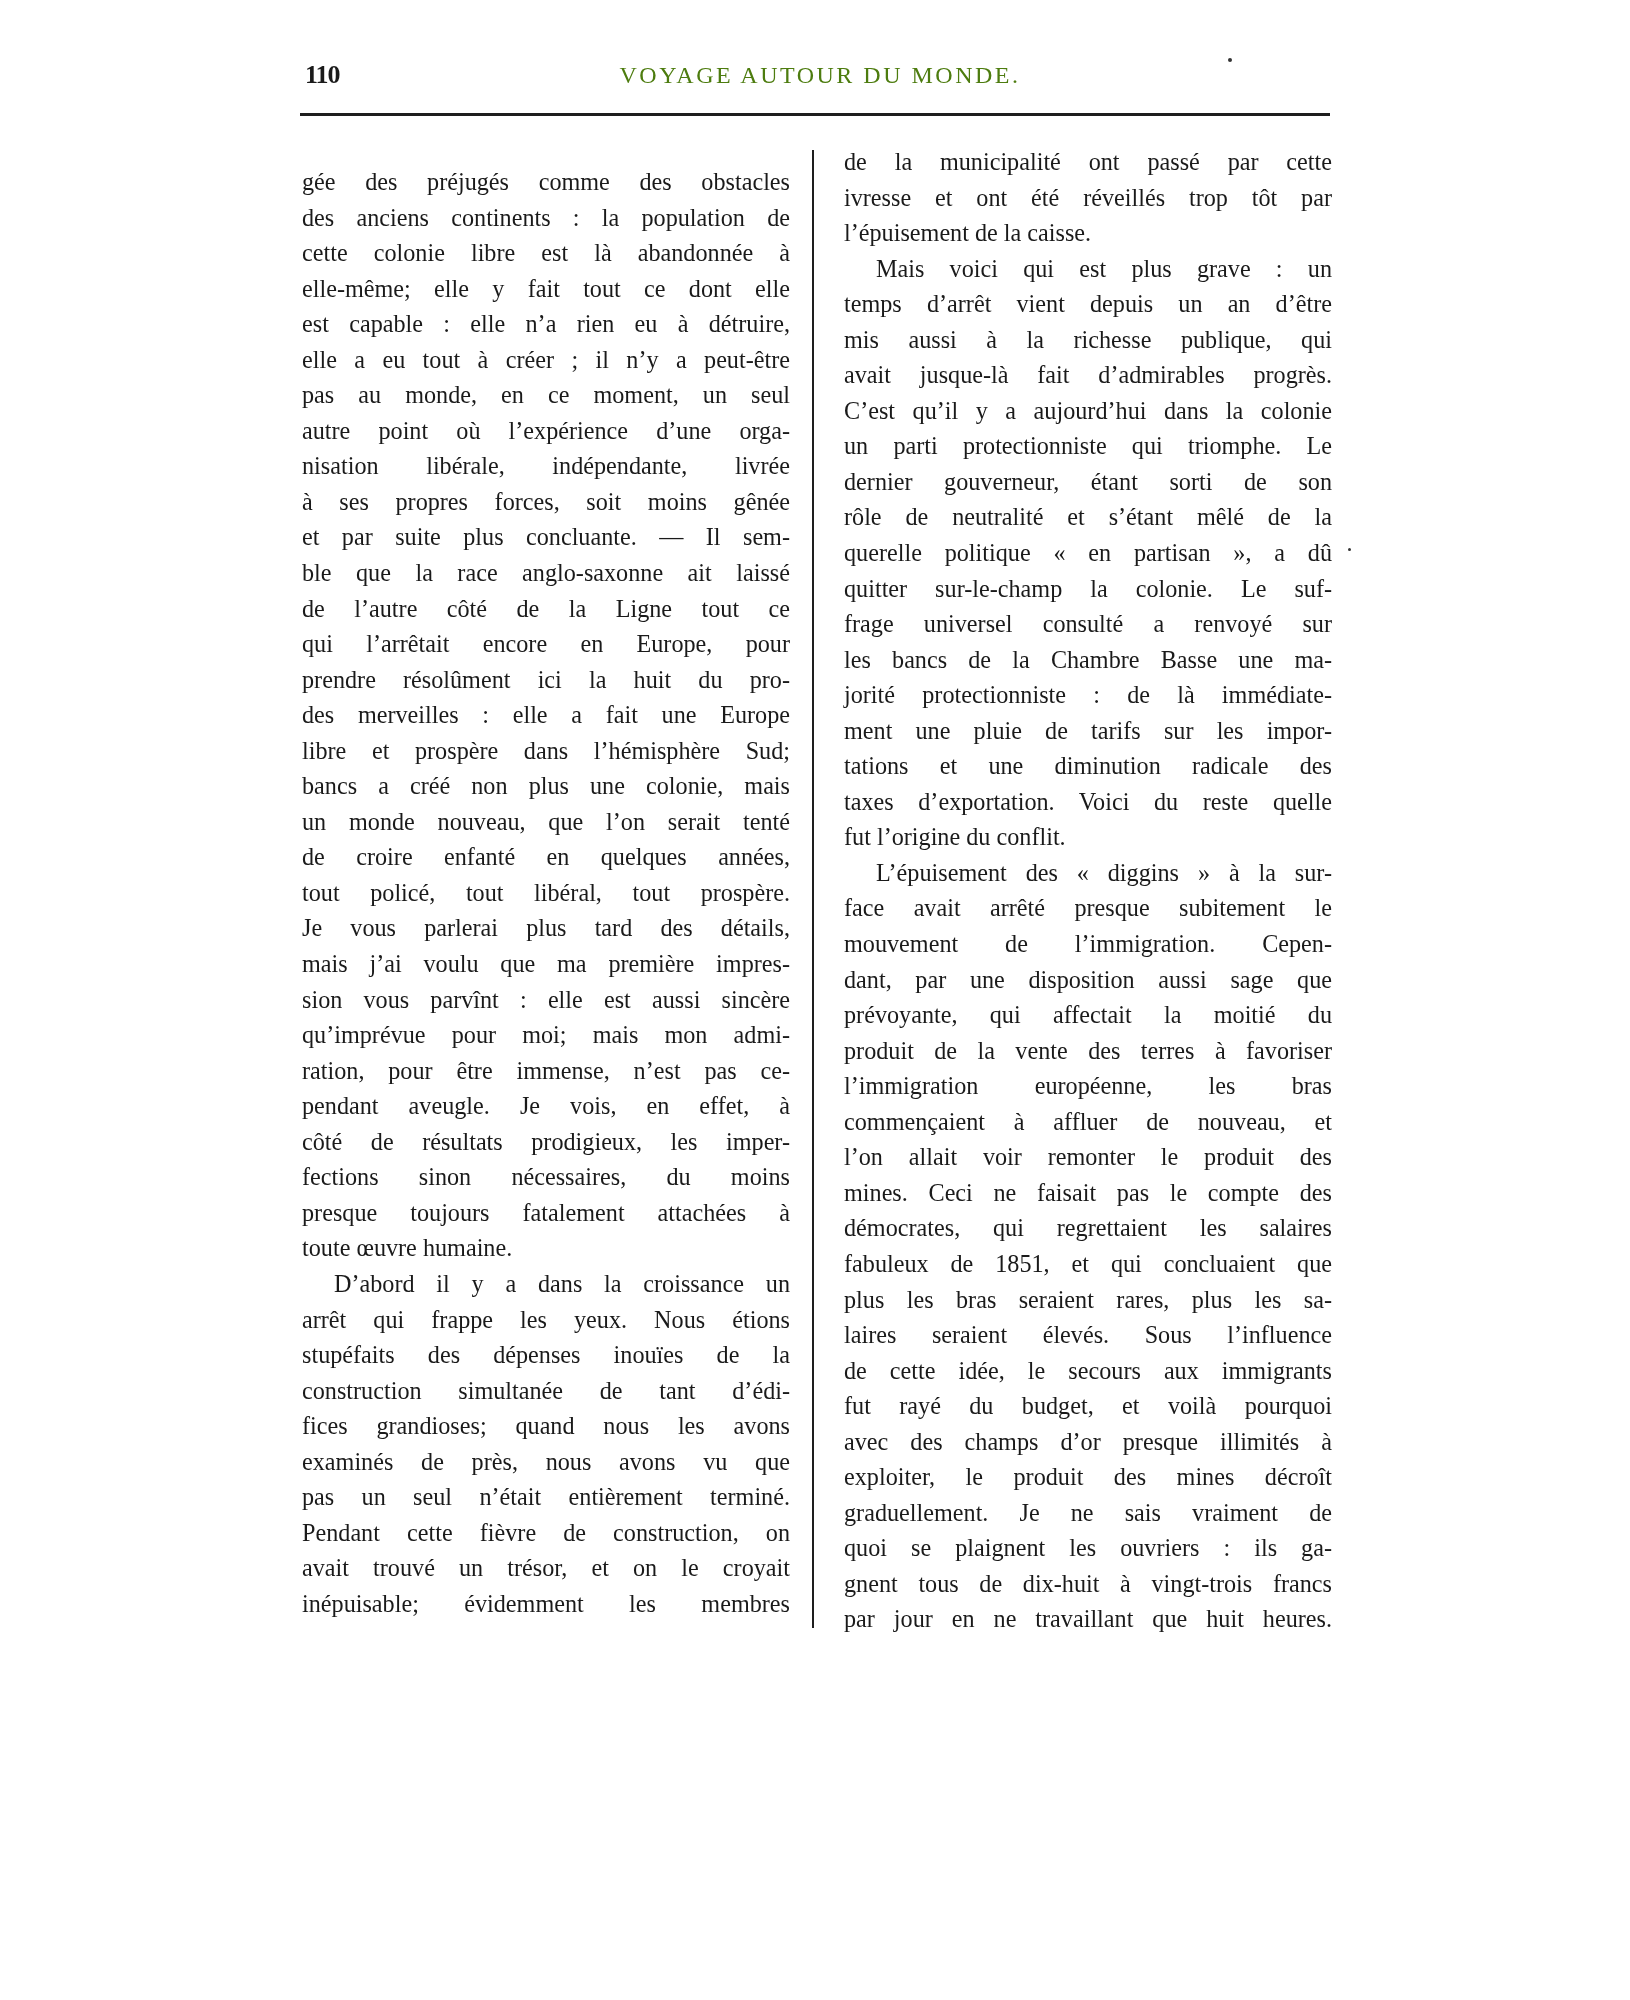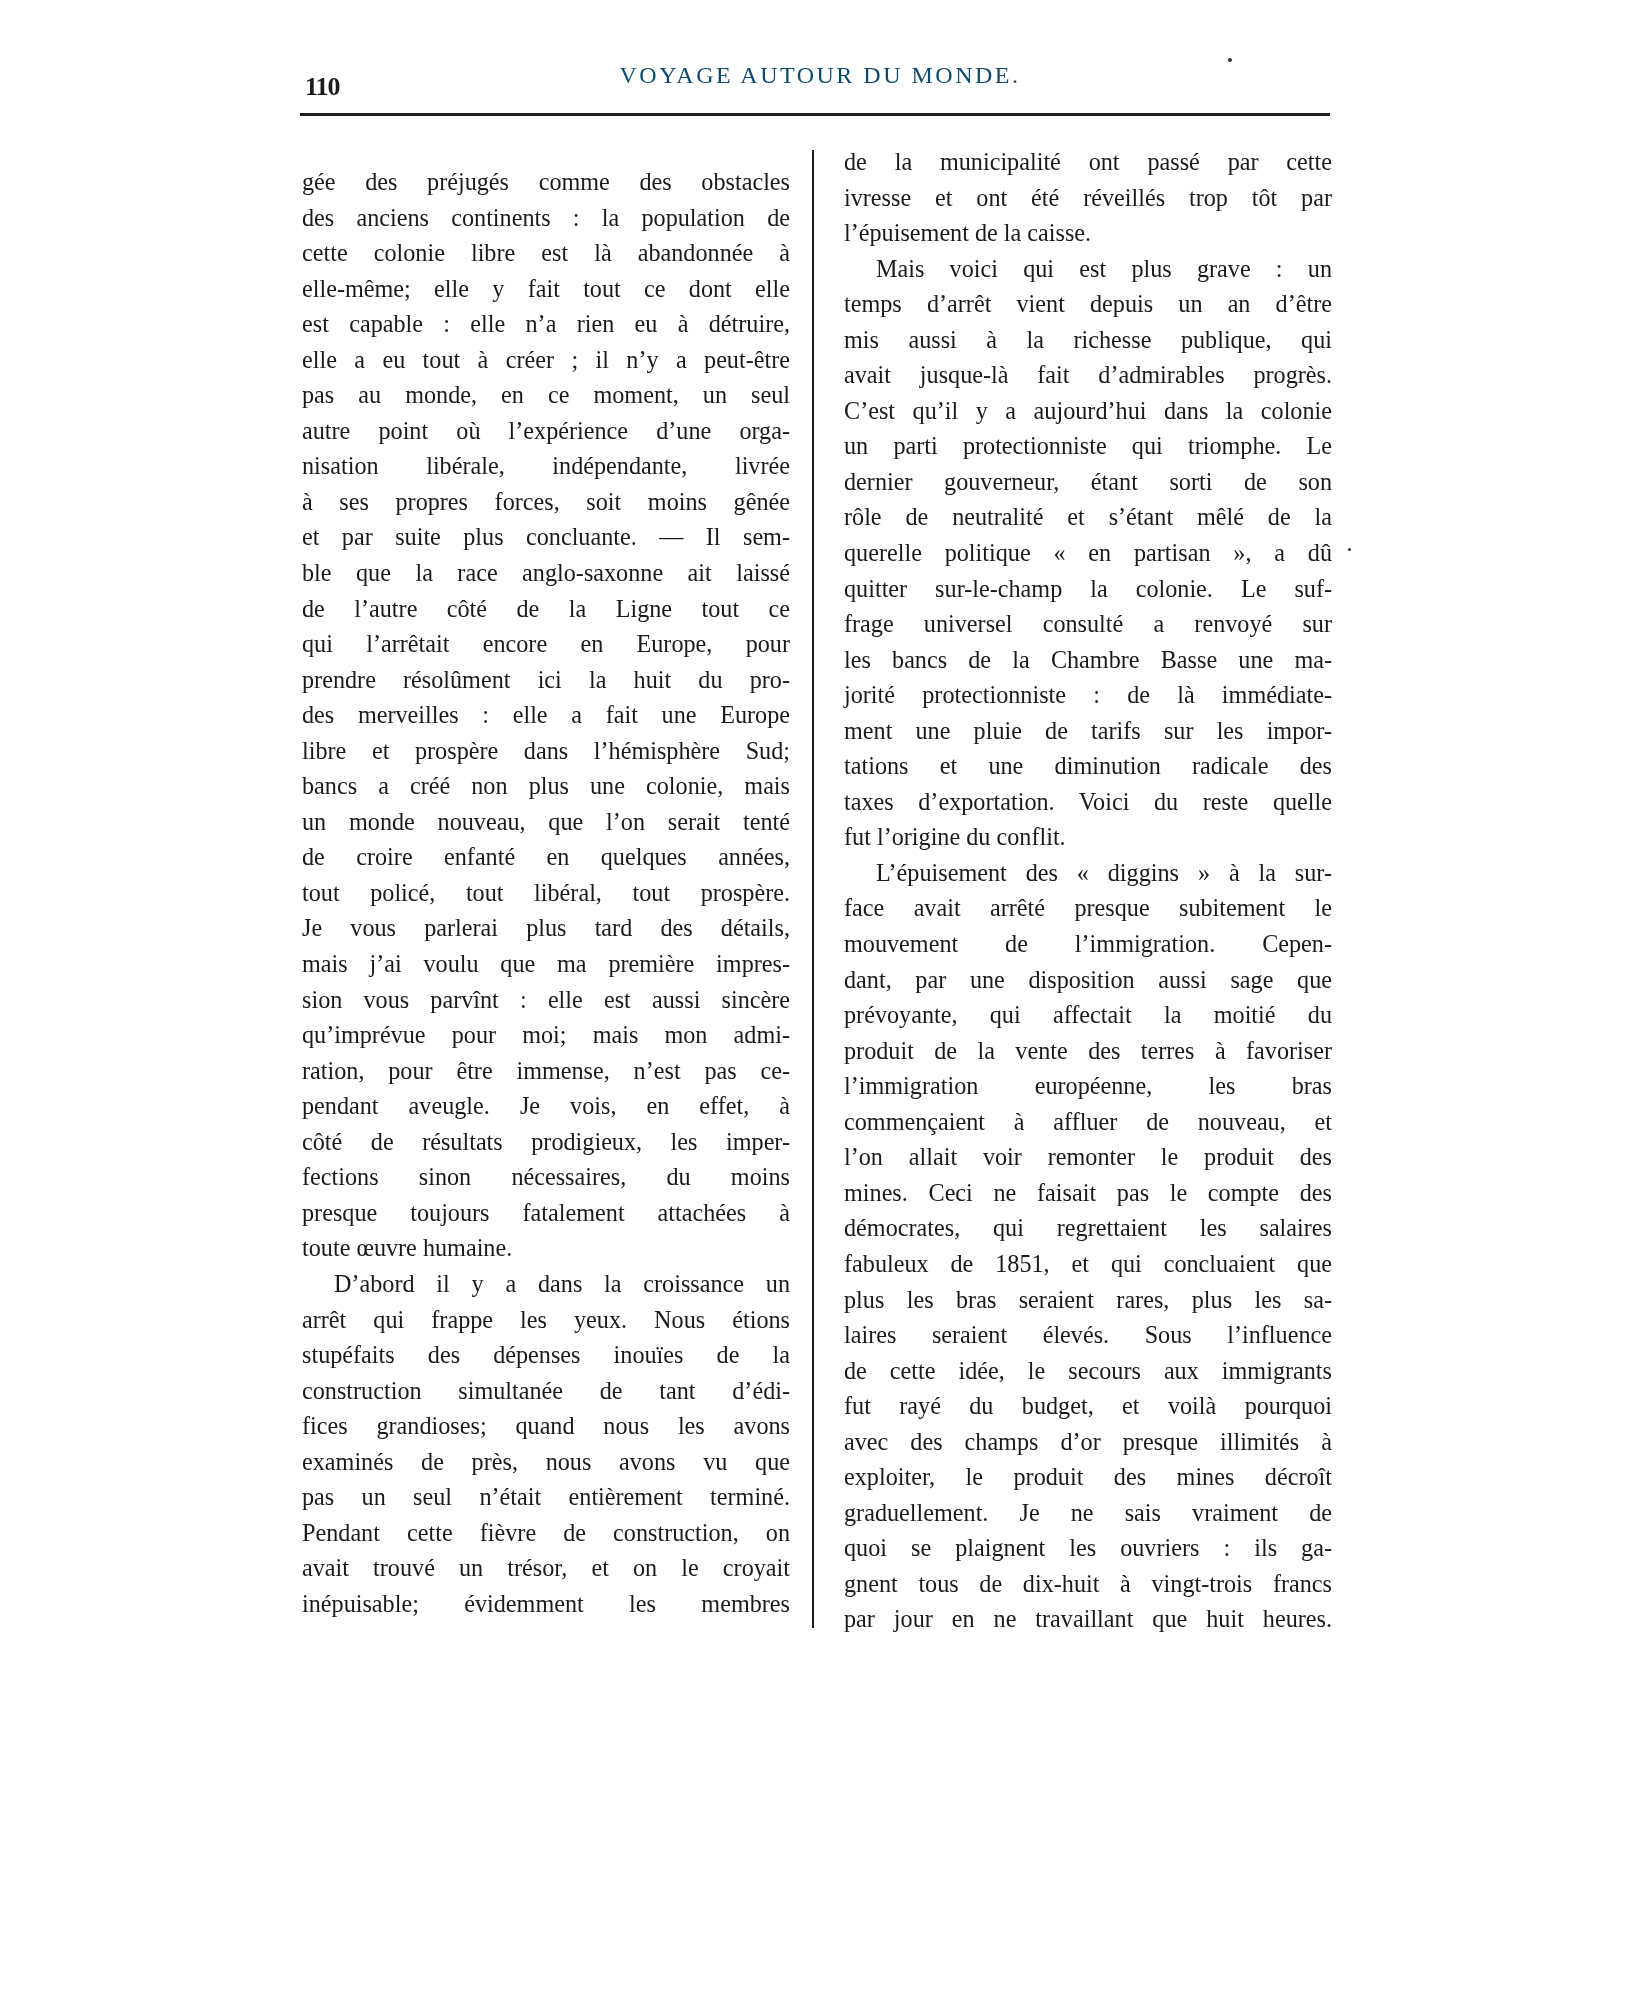--- a/index.html
+++ b/index.html
@@ -16,32 +16,31 @@
       color: #1a1a1a;
     }
     .page-number {
       position: absolute;
       left: 305px;
       top: 58px;
       font-size: 26px;
       font-weight: bold;
       letter-spacing: -1px;
       line-height: 34px;
-      margin-top: 12px;
     }
     .running-head {
       position: absolute;
       left: 560px;
       width: 520px;
       top: 58px;
       text-align: center;
       font-size: 24px;
       letter-spacing: 2.5px;
       line-height: 34px;
-      color: #0c4a6e;
+      color: #4d7c0f;
     }
     .head-rule {
       position: absolute;
       left: 300px;
       top: 113px;
       width: 1030px;
       height: 3px;
       background: #1e1e1e;
     }
     .stray-mark {

